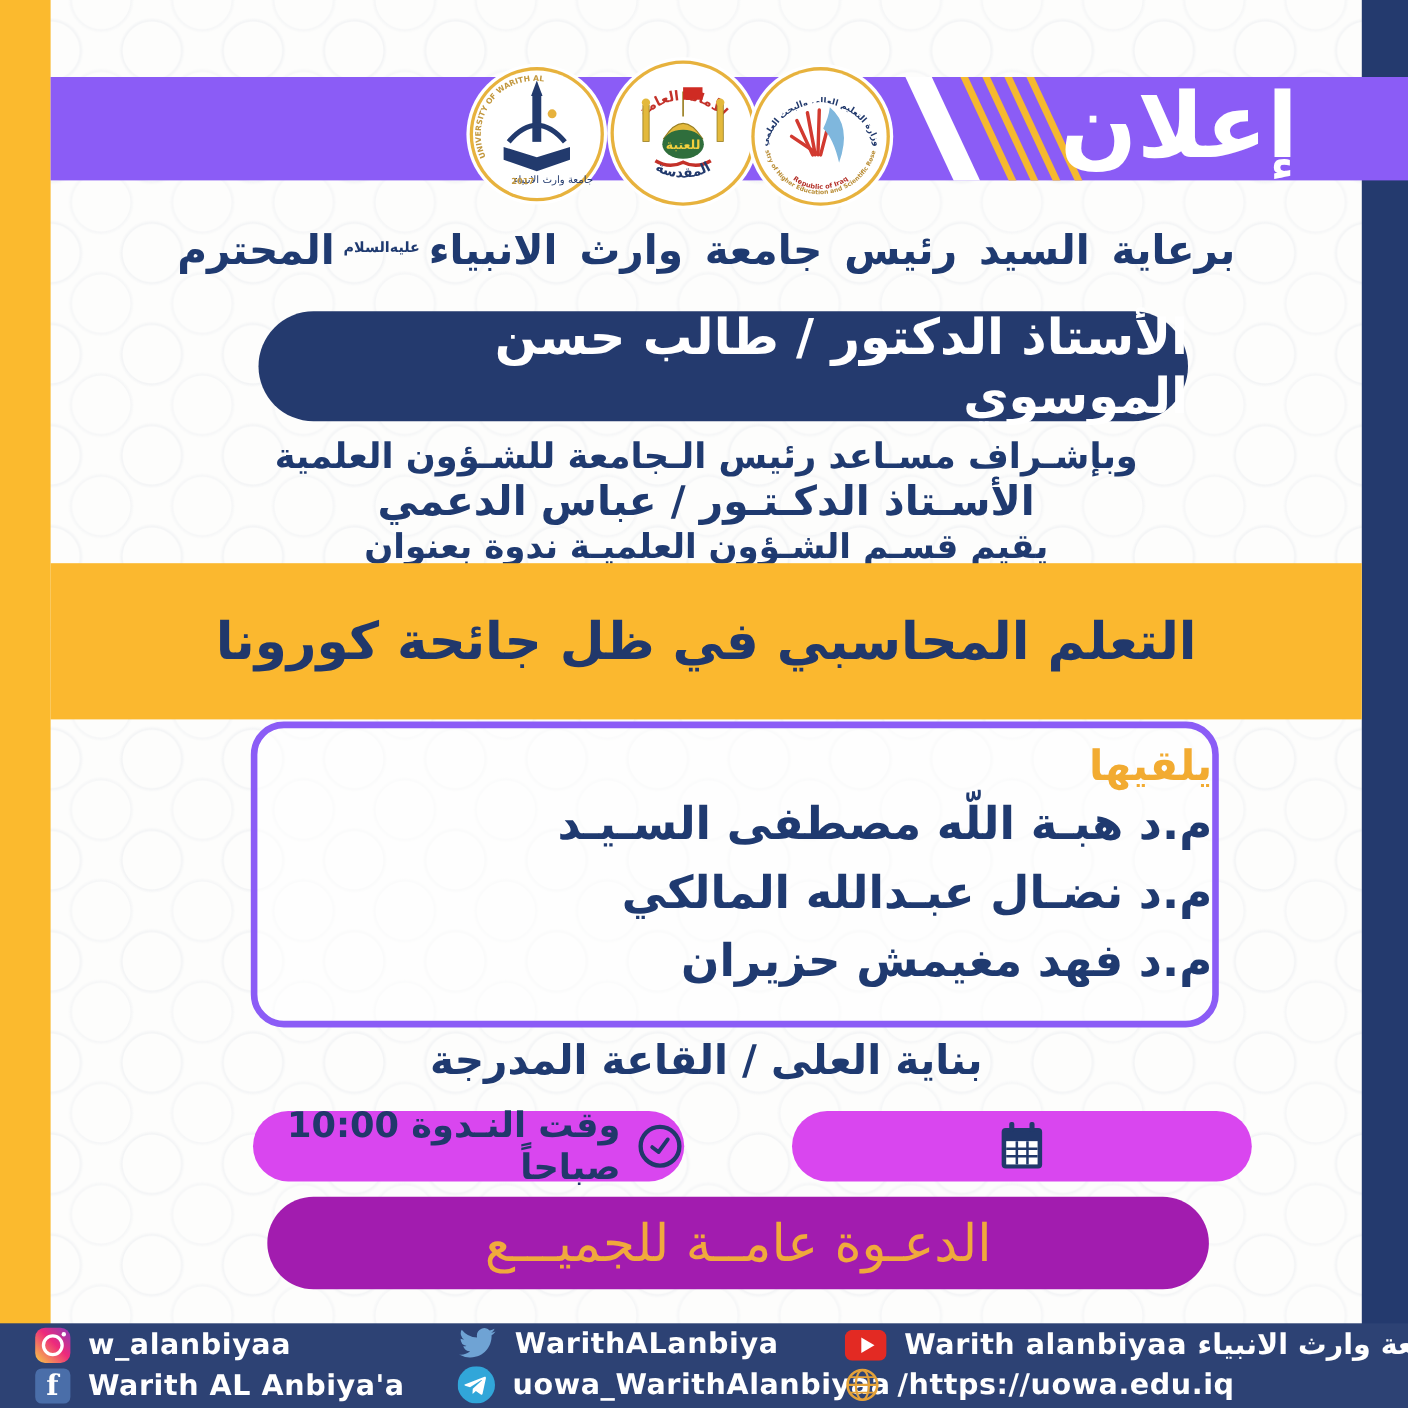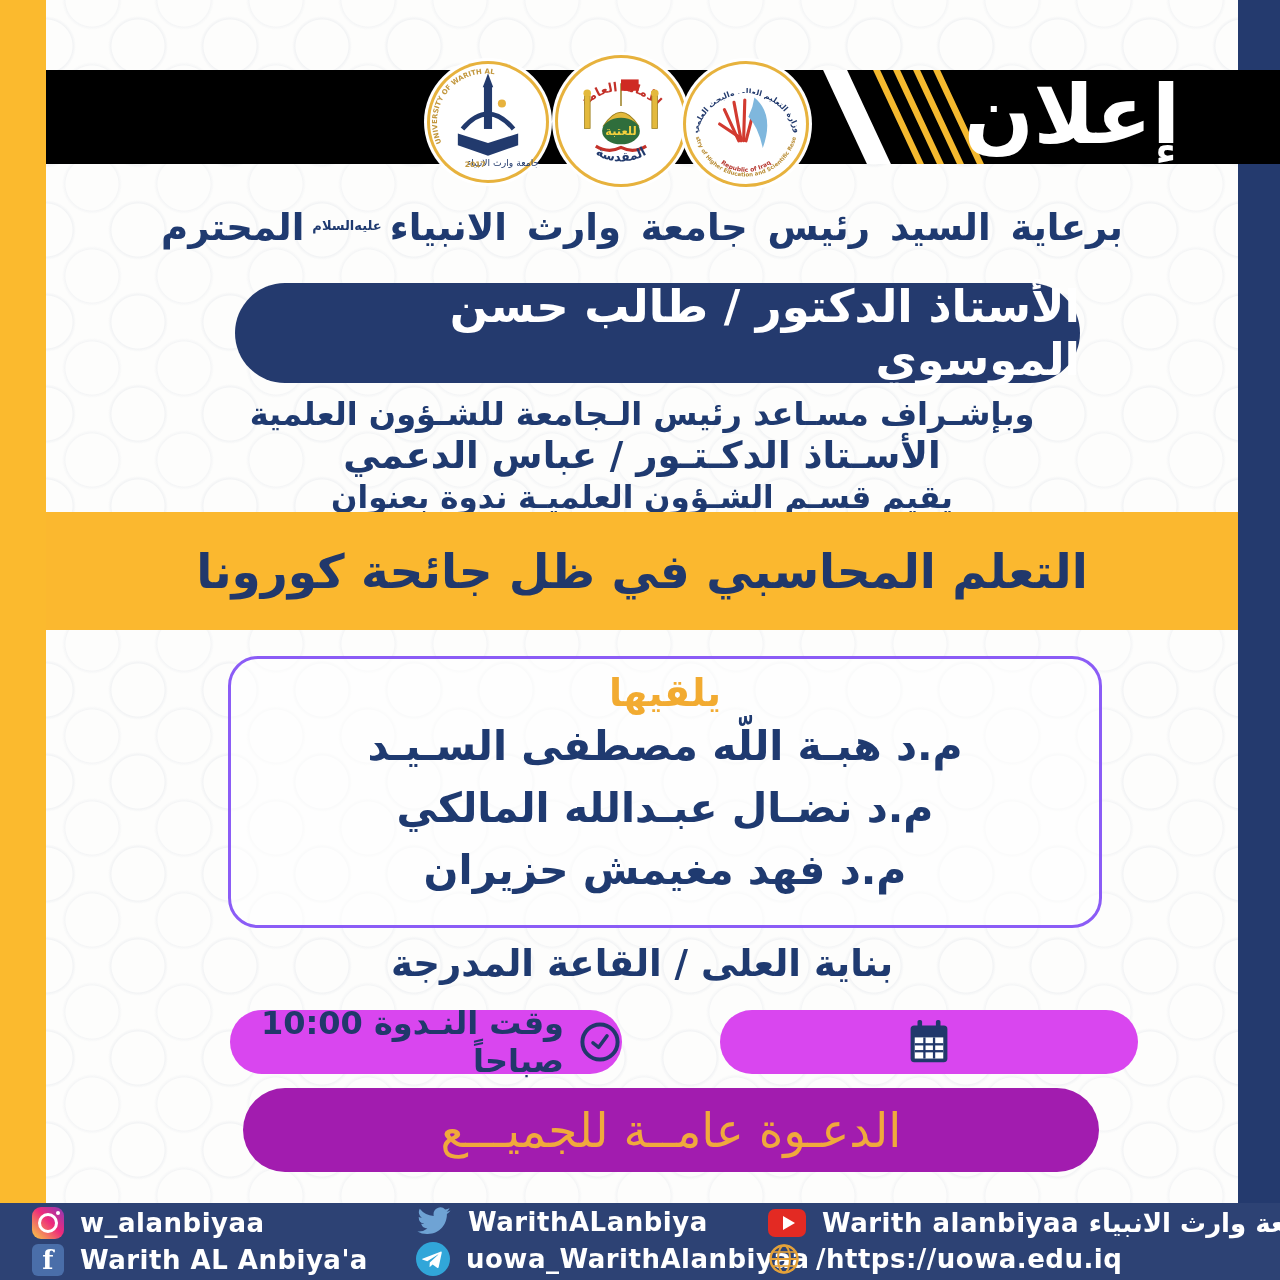--- a/index.html
+++ b/index.html
@@ -17,21 +17,21 @@
     background-size:92px 92px,92px 92px;
     background-position:0 0,46px 46px;
   }
   .layer{position:absolute;z-index:1;}
 
   
   .strip-left{left:0;top:0;width:46px;height:1204px;background:#fbba2e;}
   .strip-right{right:0;top:0;width:42px;height:1204px;background:#243a6e;}
 
   
-  .band{left:46px;right:0;top:70px;height:94px;background:#000000;overflow:hidden;}
+  .band{left:46px;right:0;top:70px;height:94px;background:#8b5cf6;overflow:hidden;}
   .slash{position:absolute;top:-10px;bottom:-10px;transform:skewX(25deg);}
   .slash.white{width:24px;background:#ffffff;left:799px;}
   .slash.y1{width:7px;background:#f5b92f;left:849px;}
   .slash.y2{width:7px;background:#f5b92f;left:869px;}
   .slash.y3{width:7px;background:#f5b92f;left:889px;}
   .slash.y4{width:7px;background:#f5b92f;left:909px;}
   .iilan{
     position:absolute;right:100px;top:50%;transform:translateY(-52%);
     color:#ffffff;font-size:82px;font-weight:bold;direction:rtl;line-height:1;
   }
@@ -62,30 +62,30 @@
 
   
   .supervision{left:46px;top:394px;width:1192px;text-align:center;direction:rtl;
                color:#1f3a70;font-weight:bold;}
   .supervision .l1{font-size:32px;line-height:40px;}
   .supervision .l2{font-size:37px;line-height:44px;}
   .supervision .l3{font-size:31px;line-height:38px;}
 
   
   .title-band{
-    left:46px;right:42px;top:512px;height:118px;background:#fbb82f;
+    left:46px;right:42px;top:512px;height:142px;background:#fbb82f;
     display:flex;align-items:center;justify-content:center;
   }
   .title-band span{direction:rtl;color:#21386b;font-size:47px;font-weight:bold;}
 
   
   .speakers{
     left:228px;top:656px;width:868px;height:266px;
-    border:3px solid #8b5cf6;border-radius:30px;background:rgba(255,255,255,.55);
-    text-align:center;direction:rtl;
+    border:6px solid #8b5cf6;border-radius:30px;background:rgba(255,255,255,.55);
+    direction:rtl;
   }
   .speakers .heading{margin-top:12px;color:#f2ab31;font-size:38px;font-weight:bold;}
   .speakers .name{color:#1f3a70;font-size:41px;font-weight:bold;line-height:62px;}
 
   
   .venue{left:46px;top:942px;width:1192px;text-align:center;direction:rtl;
          color:#1f3a70;font-size:37px;font-weight:bold;}
 
   
   .pill{

